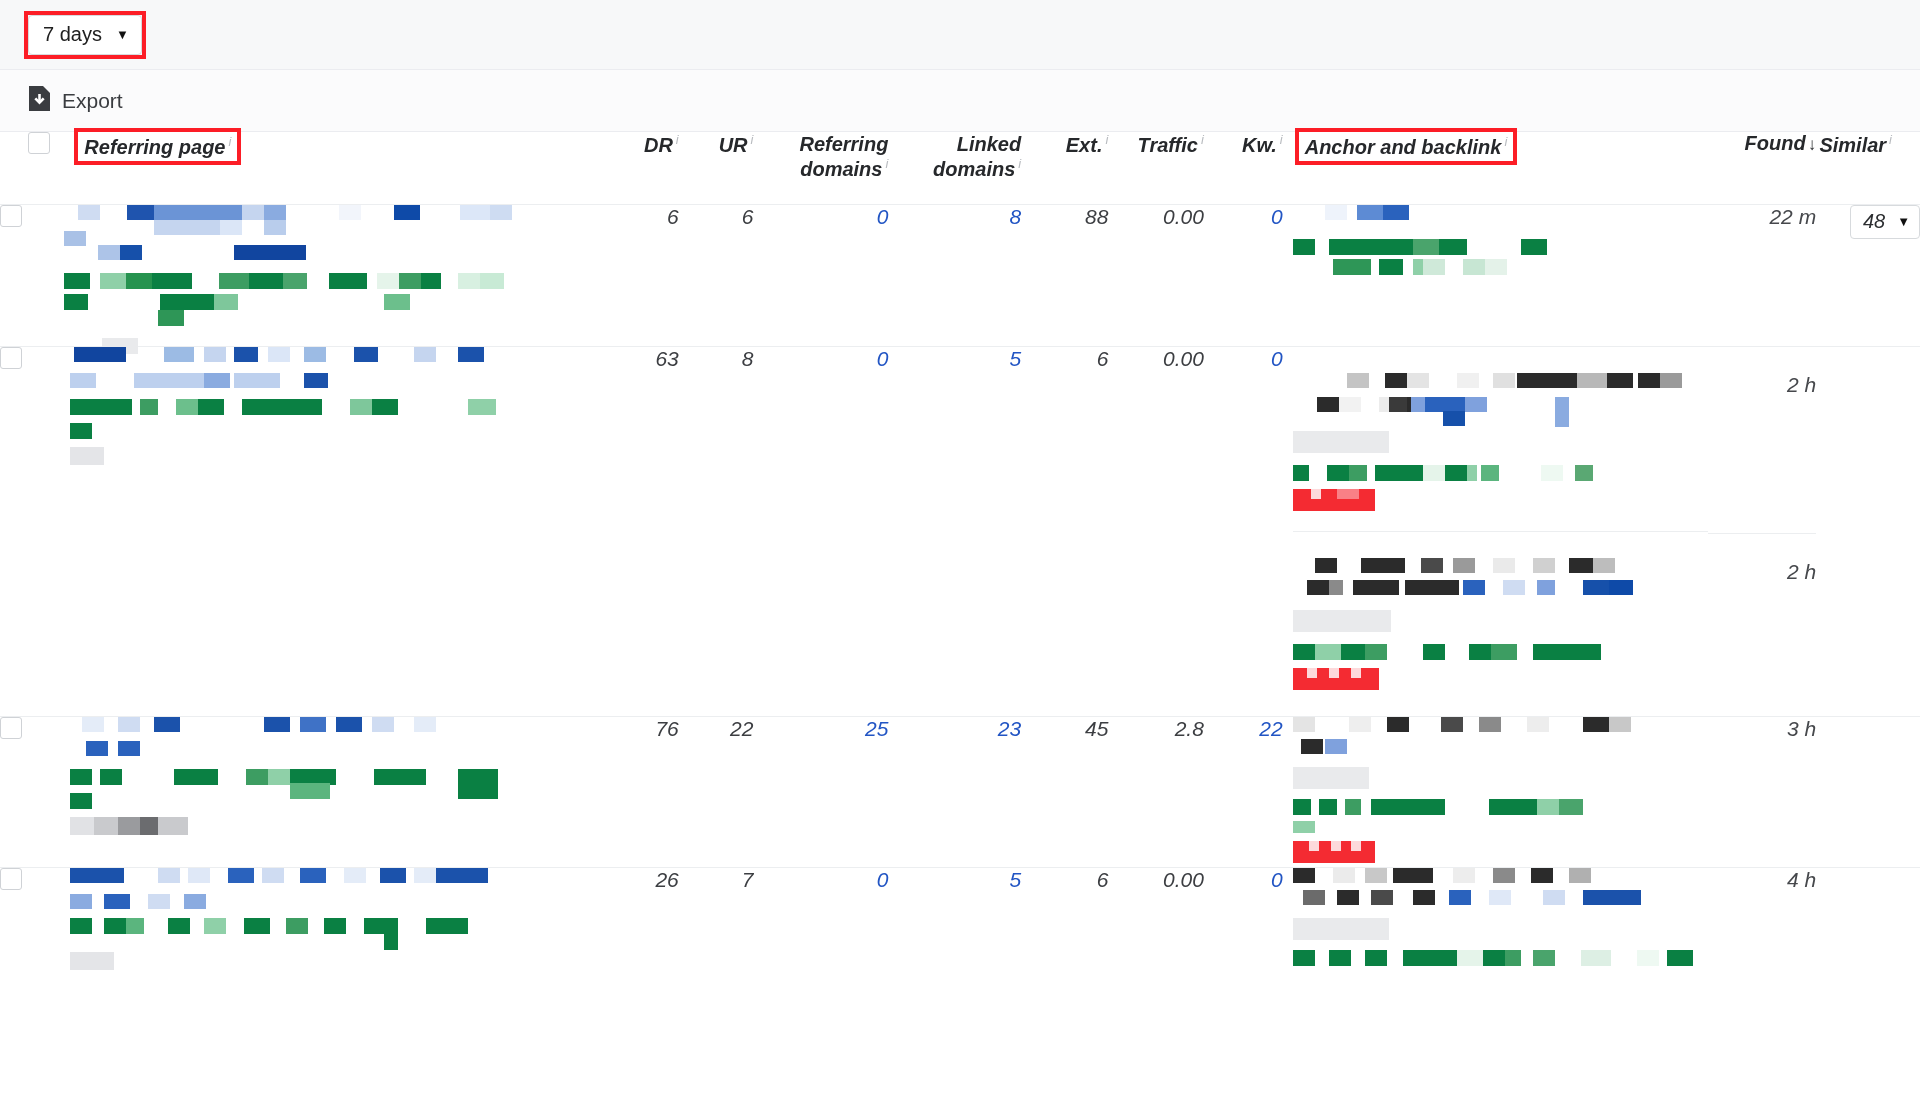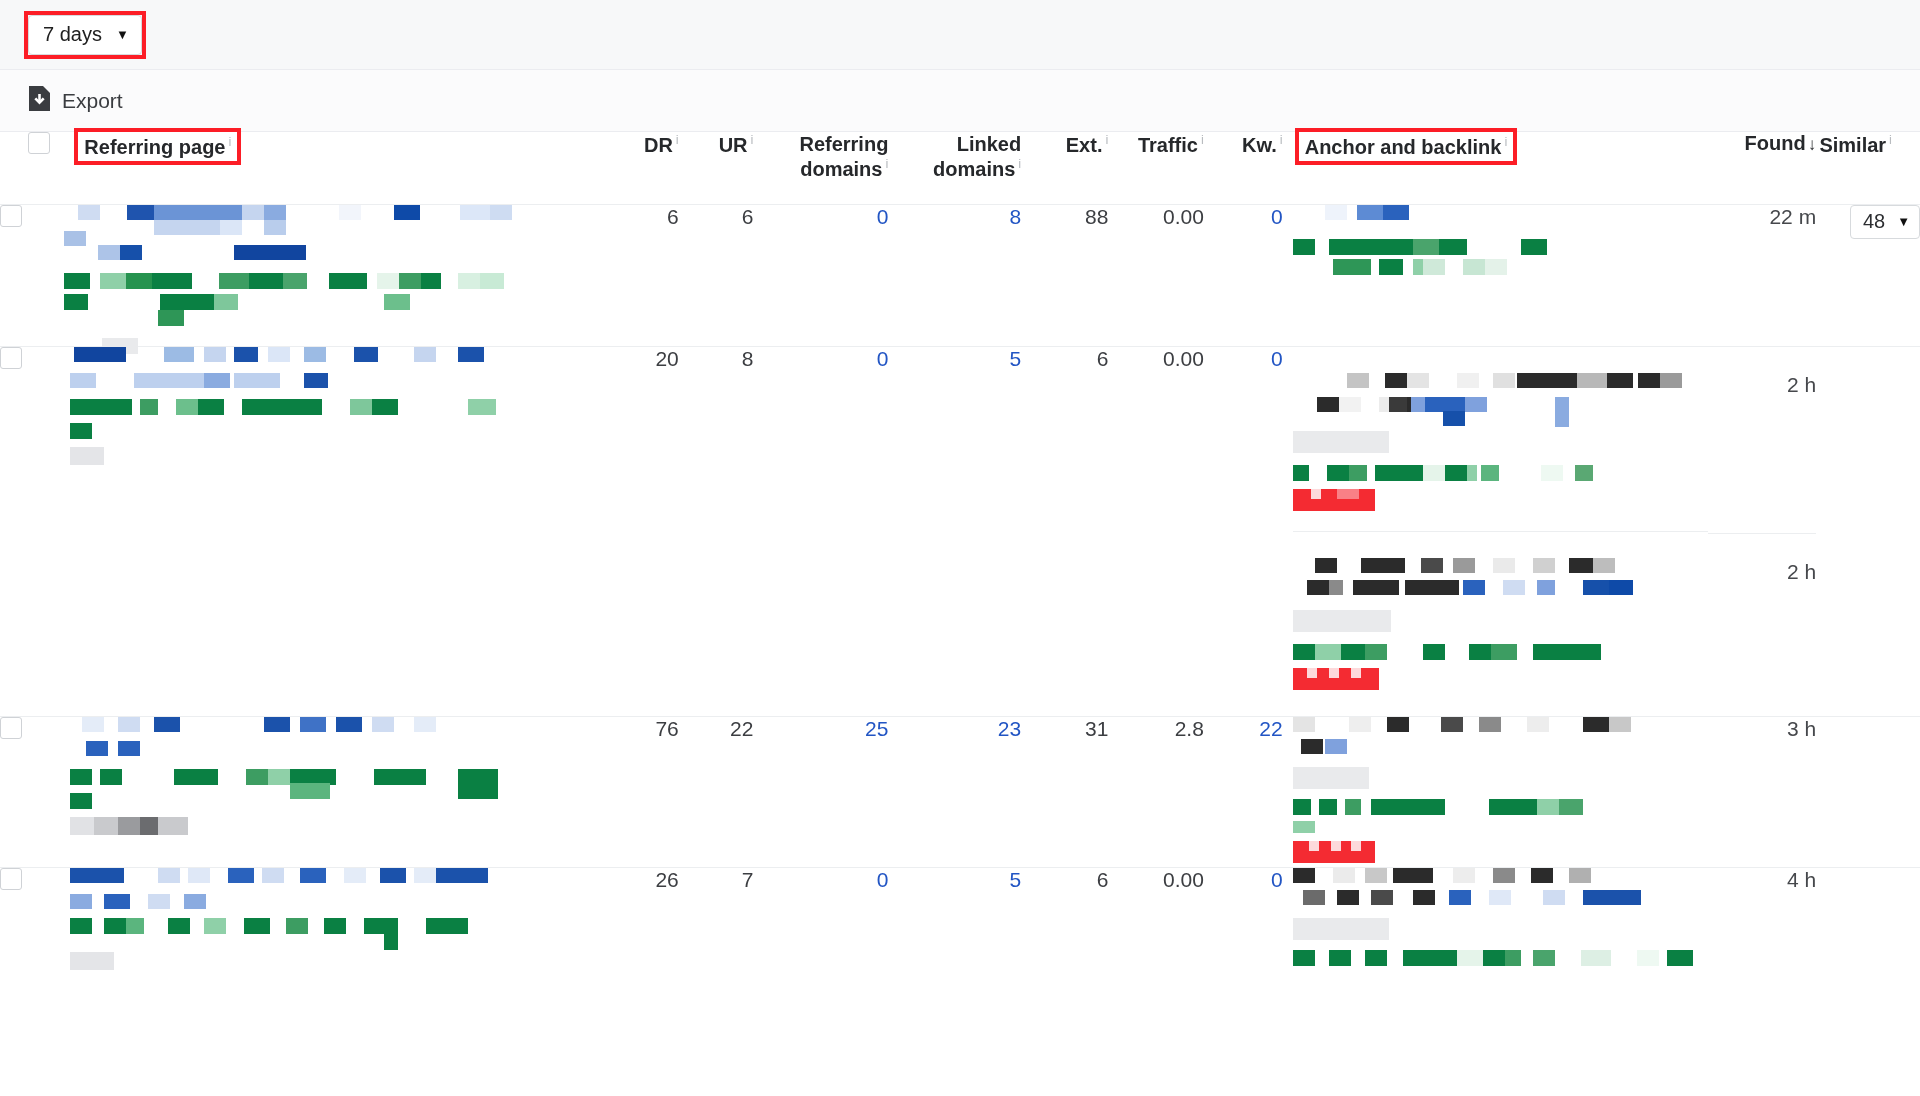--- a/index.html
+++ b/index.html
@@ -60,21 +60,21 @@
   .underline-red {
     position:absolute; left:0; right:0; bottom:0;
     height:4px; background:#fc1d26;
   }
   .export {
     display:flex; align-items:center; gap:11px;
     font-size:21px; color:#3a3c40; cursor:pointer;
   }
 
   
-  table.bt { border-collapse:collapse; width:1920px; table-layout:fixed; }
+  table.bt { border-collapse:collapse; width:1920px; table-layout:fixed;font-style:italic; }
   table.bt th, table.bt td { padding:0; }
 
   thead th {
     vertical-align:top;
     padding-top:20px;
     font-size:20px;
     font-weight:bold;
     color:#26282b;
     background:#fff;
   }
@@ -317,21 +317,21 @@
           <div class="px" style="left:134px;top:52px;width:26px;height:16px;background:#0a8043"></div>
           <div class="px" style="left:178px;top:52px;width:54px;height:16px;background:#0a8043"></div>
           <div class="px" style="left:232px;top:52px;width:26px;height:16px;background:#0a8043"></div>
           <div class="px" style="left:286px;top:52px;width:22px;height:16px;background:#7ec79b"></div>
           <div class="px" style="left:308px;top:52px;width:26px;height:16px;background:#0a8043"></div>
           <div class="px" style="left:404px;top:52px;width:28px;height:16px;background:#8fd0a8"></div>
           <div class="px" style="left:6px;top:76px;width:22px;height:16px;background:#0a8043"></div>
           <div class="px" style="left:6px;top:100px;width:34px;height:18px;background:#e4e5e8"></div>
         </div>
       </td>
-      <td class="num">20</td>
+      <td class="num">63</td>
       <td class="num">8</td>
       <td class="num link">0</td>
       <td class="num link">5</td>
       <td class="num">6</td>
       <td class="num">0.00</td>
       <td class="num link">0</td>
       <td class="an-col" style="padding:0 0 0 10px">
         <div class="sub" style="padding:26px 0 18px 0">
           <div class="blk" style="height:140px;width:380px">
             <div class="px" style="left:54px;top:0;width:22px;height:15px;background:#c4c4c4"></div>
@@ -446,21 +446,21 @@
           <div class="px" style="left:30px;top:100px;width:24px;height:18px;background:#c9cacd"></div>
           <div class="px" style="left:54px;top:100px;width:22px;height:18px;background:#9a9b9e"></div>
           <div class="px" style="left:76px;top:100px;width:18px;height:18px;background:#6b6c6f"></div>
           <div class="px" style="left:94px;top:100px;width:30px;height:18px;background:#c9cacd"></div>
         </div>
       </td>
       <td class="num">76</td>
       <td class="num">22</td>
       <td class="num link">25</td>
       <td class="num link">23</td>
-      <td class="num">31</td>
+      <td class="num">45</td>
       <td class="num">2.8</td>
       <td class="num link">22</td>
       <td class="an-col" style="padding-left:10px">
         <div class="blk" style="height:140px;width:380px">
           <div class="px" style="left:0px;top:0;width:22px;height:15px;background:#e4e4e4"></div>
           <div class="px" style="left:56px;top:0;width:22px;height:15px;background:#eeeeee"></div>
           <div class="px" style="left:94px;top:0;width:22px;height:15px;background:#2b2b2b"></div>
           <div class="px" style="left:148px;top:0;width:22px;height:15px;background:#4a4a4a"></div>
           <div class="px" style="left:186px;top:0;width:22px;height:15px;background:#8a8a8a"></div>
           <div class="px" style="left:234px;top:0;width:22px;height:15px;background:#ededed"></div>

